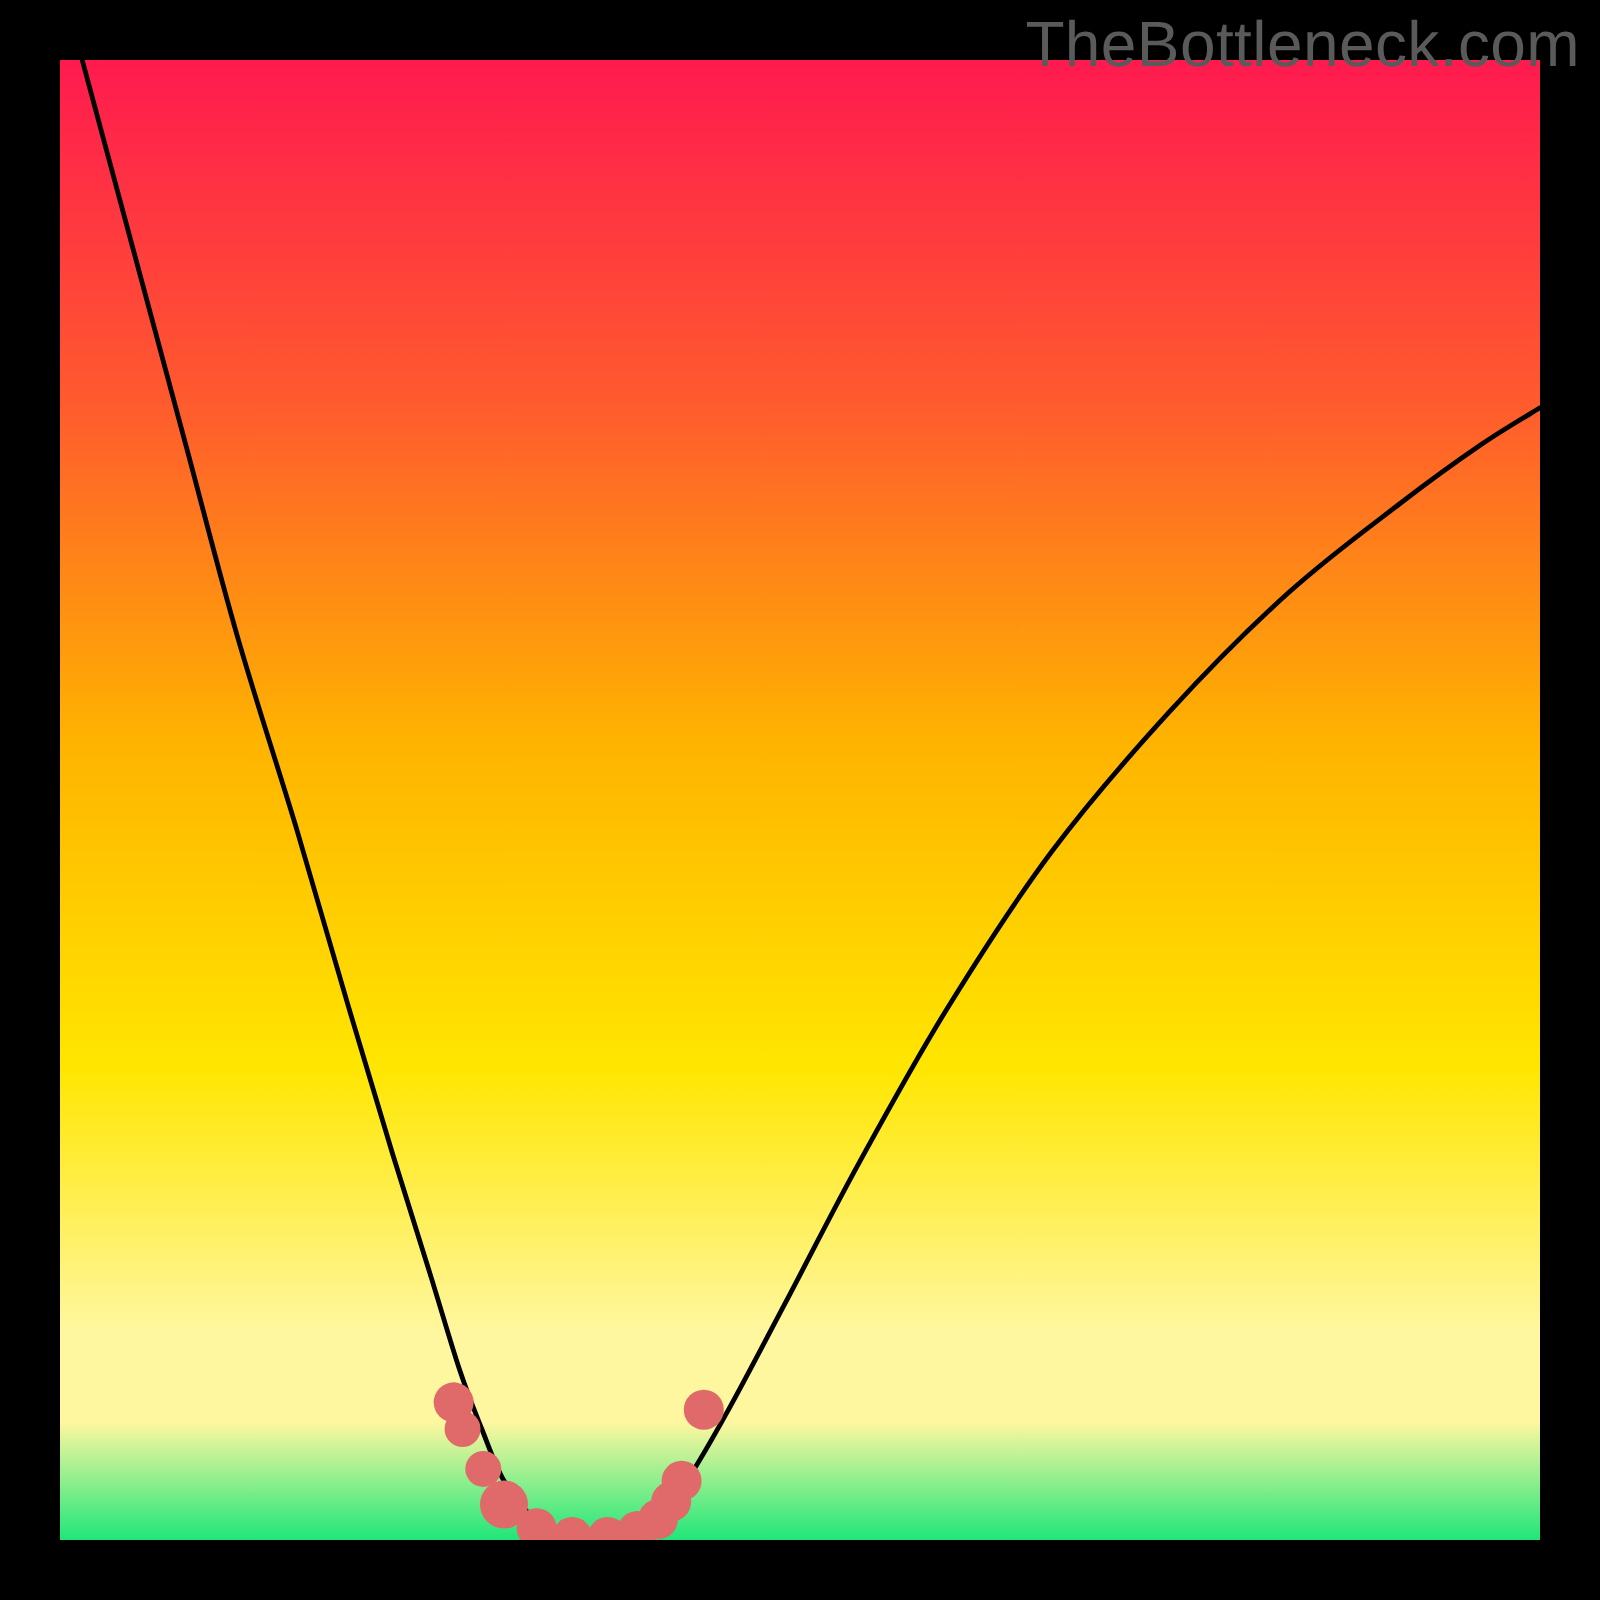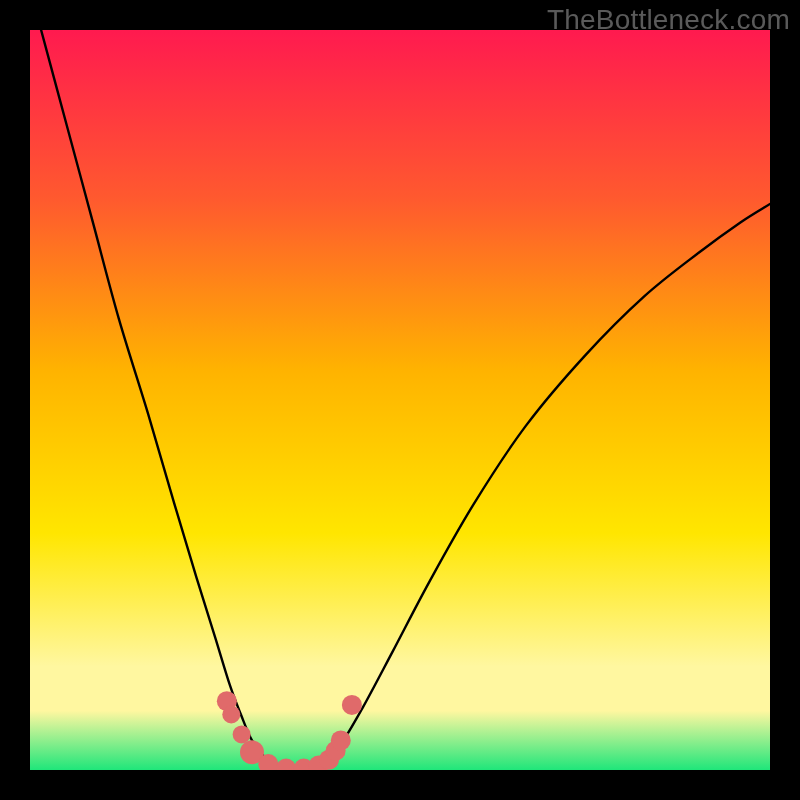--- a/index.html
+++ b/index.html
@@ -22,21 +22,21 @@
     top: 30px;
     width: 740px;
     height: 740px;
     overflow: hidden;
   }
   .watermark {
     position: absolute;
     top: 4px;
     right: 10px;
     color: #5a5a5a;
-    font-size: 28px;
+    font-size: 32px;
     font-weight: 400;
     letter-spacing: 0.2px;
     z-index: 20;
     user-select: none;
     font-family: Arial, sans-serif;
   }
   svg {
     display: block;
   }
 </style>

